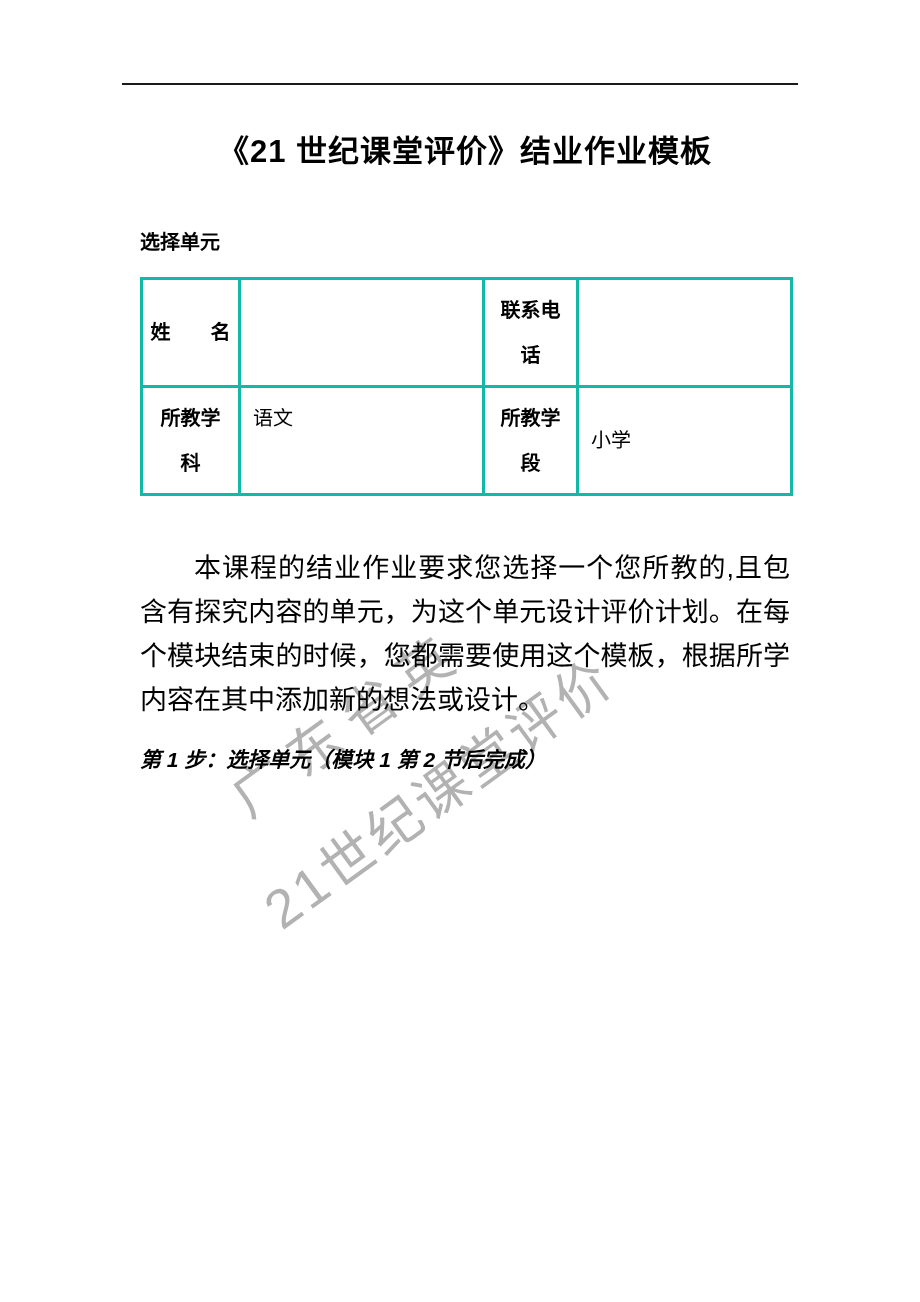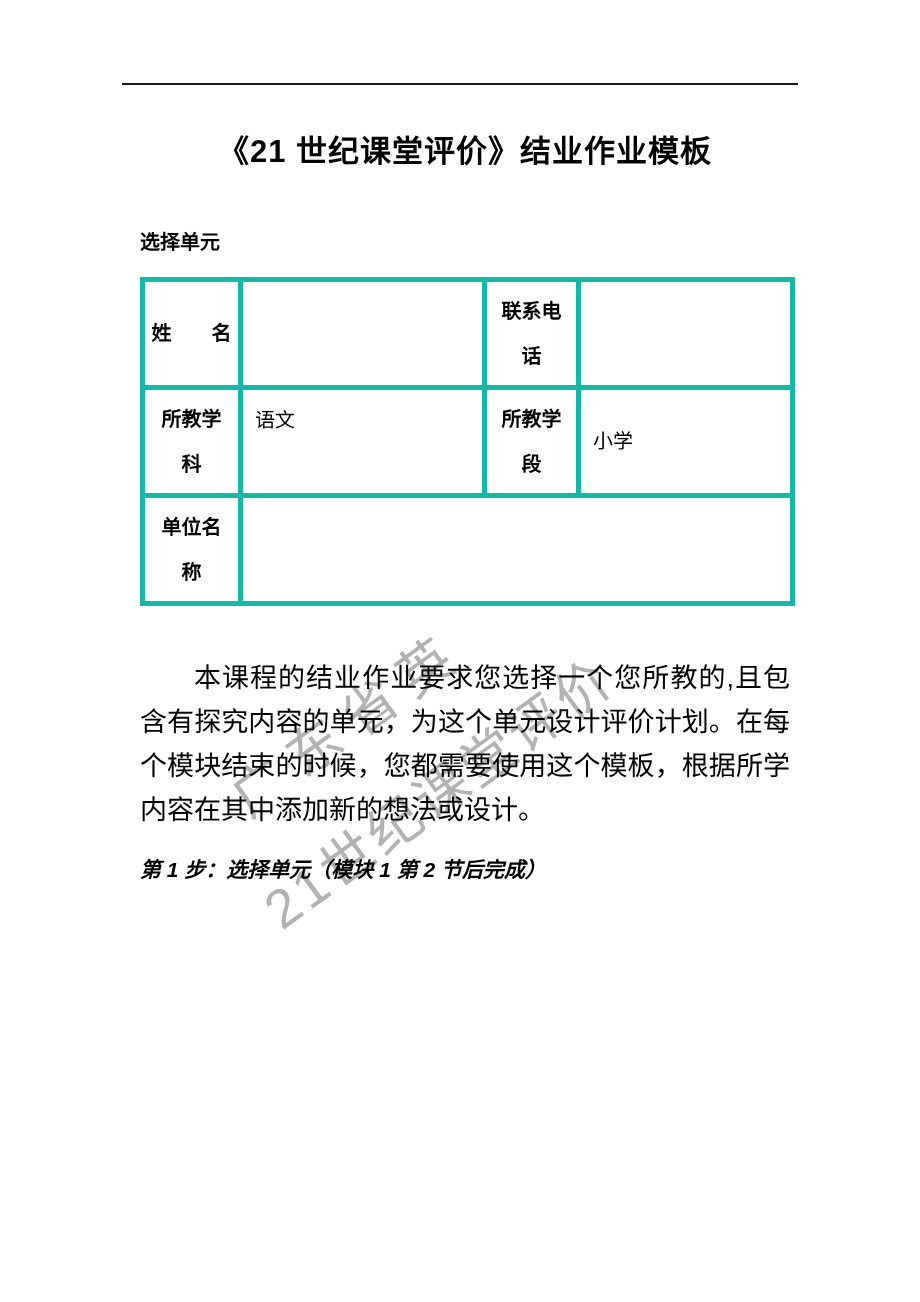--- a/index.html
+++ b/index.html
@@ -43,21 +43,21 @@
     font-weight:700;
   }
   table.author-table {
     margin-top:22px;
     border-collapse:collapse;
     width:650px;
     table-layout:fixed;
   }
   .author-table tr { height:108px; }
   .author-table td {
-    border:5px solid #14b8a6;
+    border:3px solid #14b8a6;
     font-size:20px;
     vertical-align:middle;
   }
   td.lbl {
     font-weight:700;
     text-align:center;
     white-space:pre-line;
     line-height:45px;
   }
   td.val {
@@ -112,25 +112,20 @@
         <td class="val"></td>
       </tr>
       <tr>
         <td class="lbl">所教学
 科</td>
         <td class="val val-top">语文</td>
         <td class="lbl">所教学
 段</td>
         <td class="val">小学</td>
       </tr>
-      <tr>
-        <td class="lbl">单位名
-称</td>
-        <td class="val" colspan="3"></td>
-      </tr>
     </tbody>
   </table>
 
   <div class="intro">
     <p class="body-text">本课程的结业作业要求您选择一个您所教的,且包含有探究内容的单元，为这个单元设计评价计划。在每个模块结束的时候，您都需要使用这个模板，根据所学内容在其中添加新的想法或设计。</p>
   </div>
 
   <div class="step-heading">第 1 步：选择单元（模块 1 第 2 节后完成）</div>
 
 

